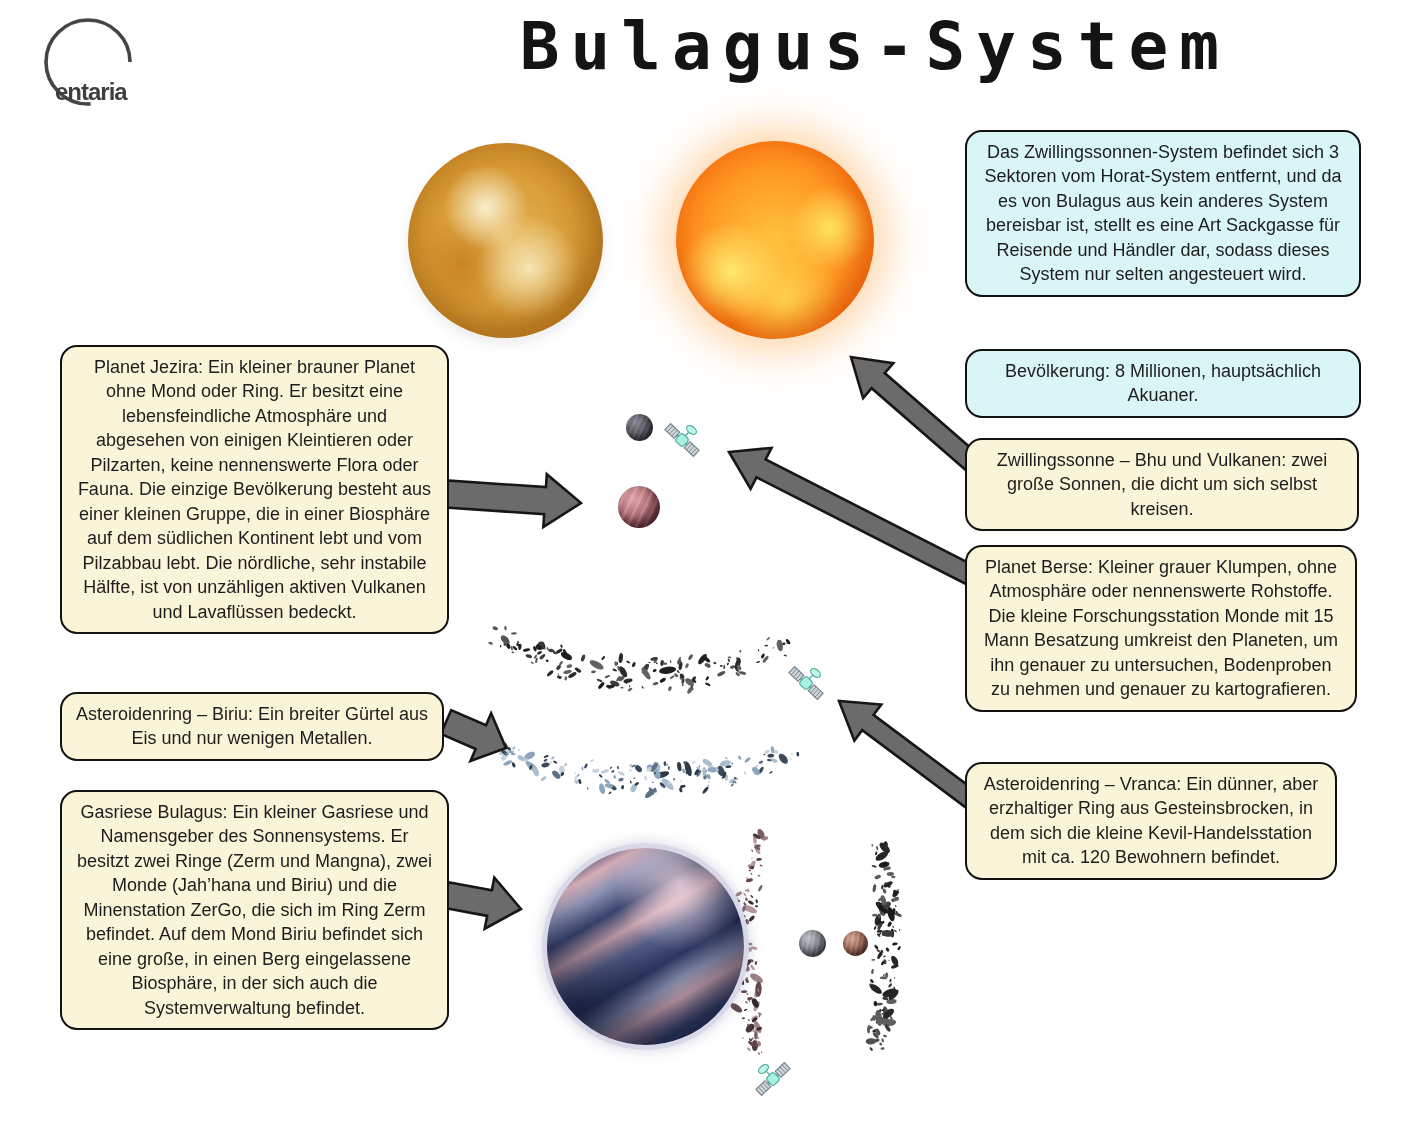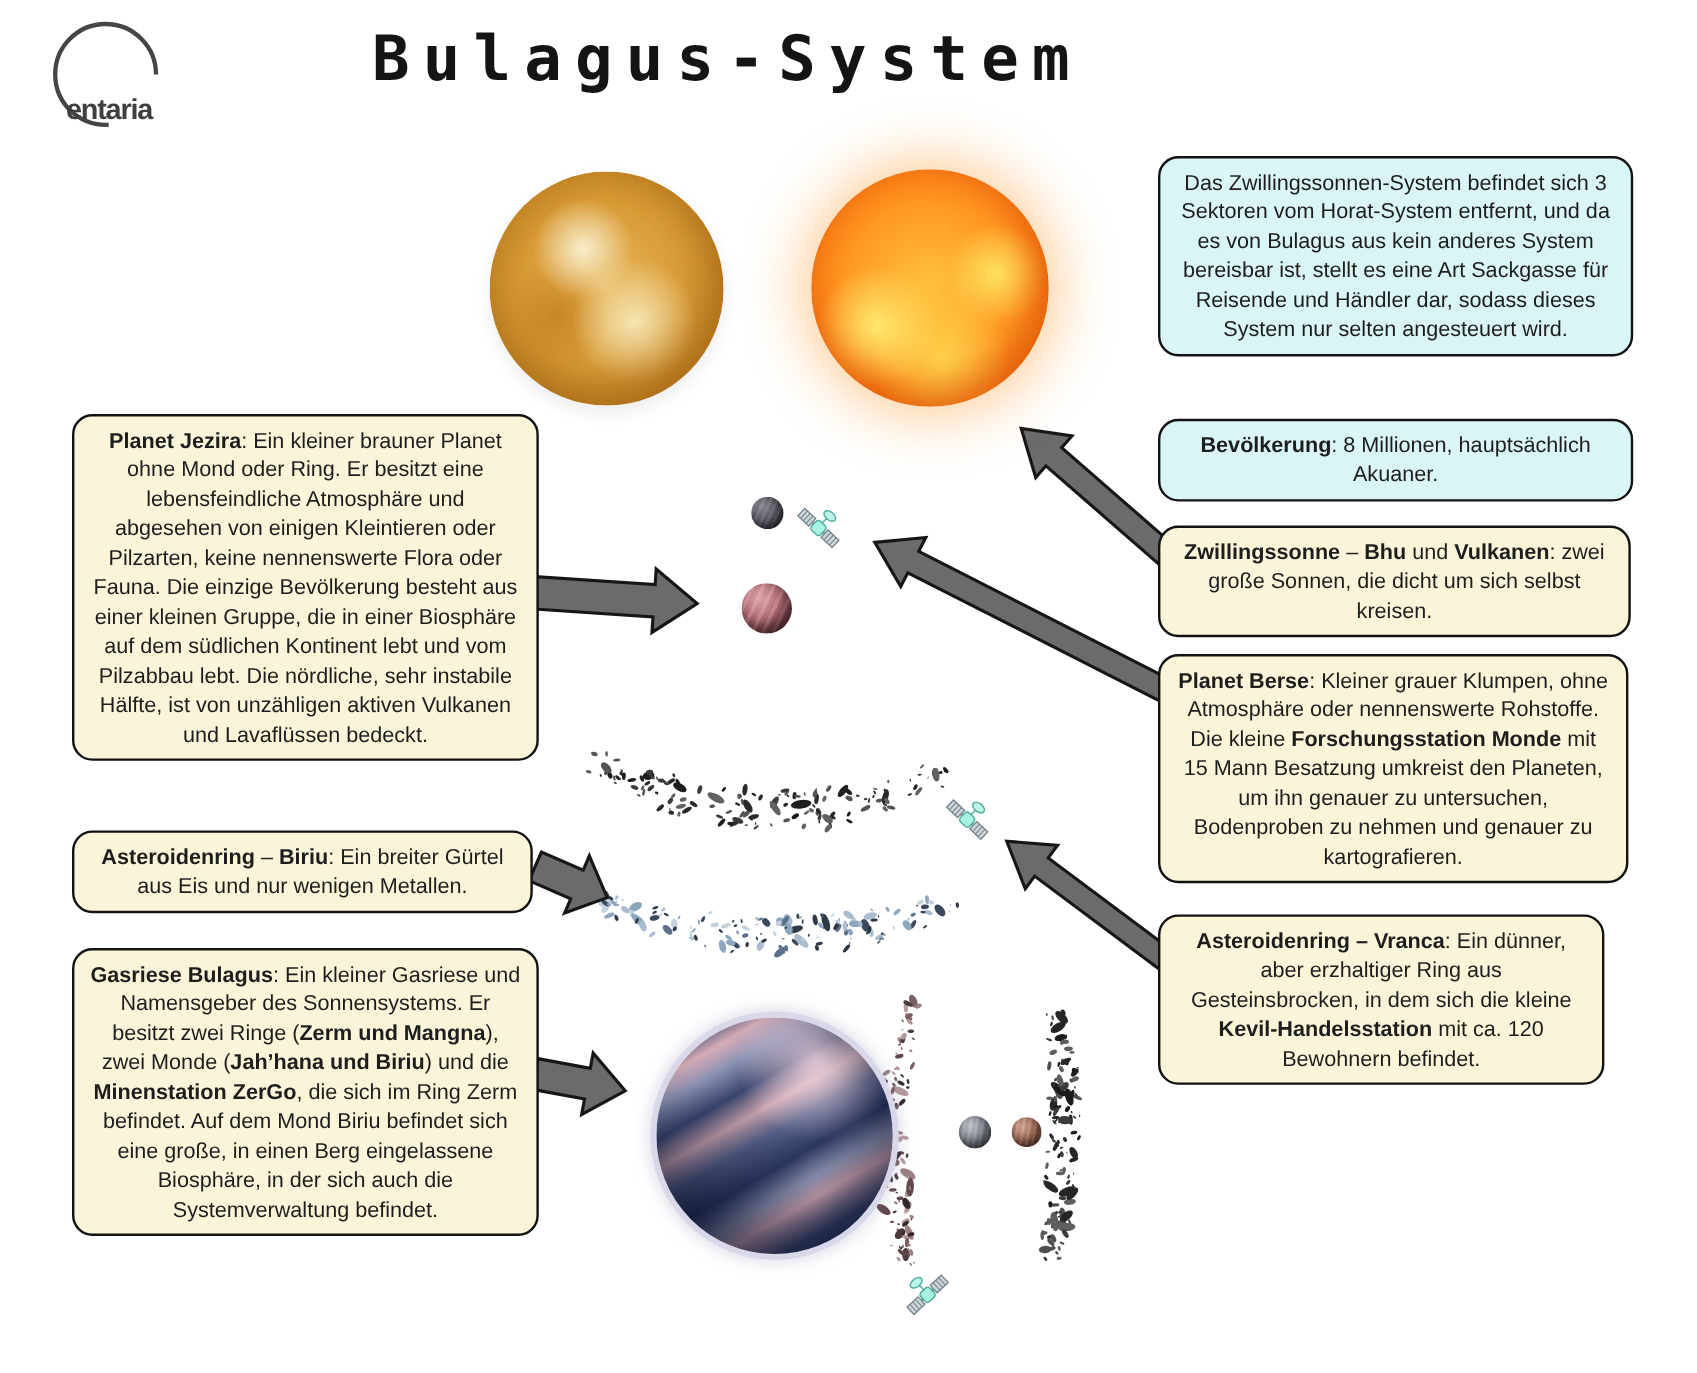--- a/index.html
+++ b/index.html
@@ -4,28 +4,28 @@
 <title>Bulagus-System</title>
 <style>
   html,body{margin:0;padding:0;background:#ffffff;}
   .canvas{position:relative;width:1414px;height:1144px;background:#fff;overflow:hidden;
           font-family:"Liberation Sans",sans-serif;color:#1d1d1d;}
   
   .logo{position:absolute;left:33px;top:14px;width:135px;height:105px;}
   .logo svg{position:absolute;left:0;top:0;}
   .logo .brand-text{position:absolute;left:22px;top:64px;font-size:24px;font-weight:700;
         letter-spacing:-1px;color:#3f3f3f;font-family:"Liberation Sans",sans-serif;}
-  .title{position:absolute;left:310px;top:20px;width:920px;text-align:left;
-         font-family:"DejaVu Sans Mono",monospace;font-weight:700;font-size:52px;
+  .title{position:absolute;left:310px;top:8px;width:920px;text-align:right;
+         font-family:"DejaVu Sans Mono",monospace;font-weight:700;font-size:66px;
          letter-spacing:11px;color:#141414;white-space:nowrap;}
   
   .box{position:absolute;border:2.5px solid #121212;border-radius:17px;
        padding:8px 13px;font-size:18px;line-height:1.36;background:#faf4d8;text-align:center;}
   .box.cyan{background:#d9f5f6;}
-  .box b{font-weight:700;margin-top:18px;}
+  .box b{font-weight:400;margin-top:18px;}
   
   .body-img{position:absolute;border-radius:50%;}
   .sun-left{left:408px;top:143px;width:195px;height:195px;
     background:
       radial-gradient(circle at 40% 33%,#f8eecb 0%,rgba(248,238,203,0) 24%),
       radial-gradient(circle at 62% 64%,#f5e5b2 0%,rgba(245,229,178,0) 30%),
       radial-gradient(circle at 28% 62%,#c98524 0%,rgba(201,133,36,0) 26%),
       radial-gradient(circle at 50% 50%,#e6b457 0%,#d89a35 52%,#bd7e1f 84%,#aa6c16 100%);
     box-shadow:inset -10px -16px 34px rgba(140,80,10,.45), 0 6px 14px rgba(0,0,0,.08);}
   .sun-right{left:676px;top:141px;width:198px;height:198px;

